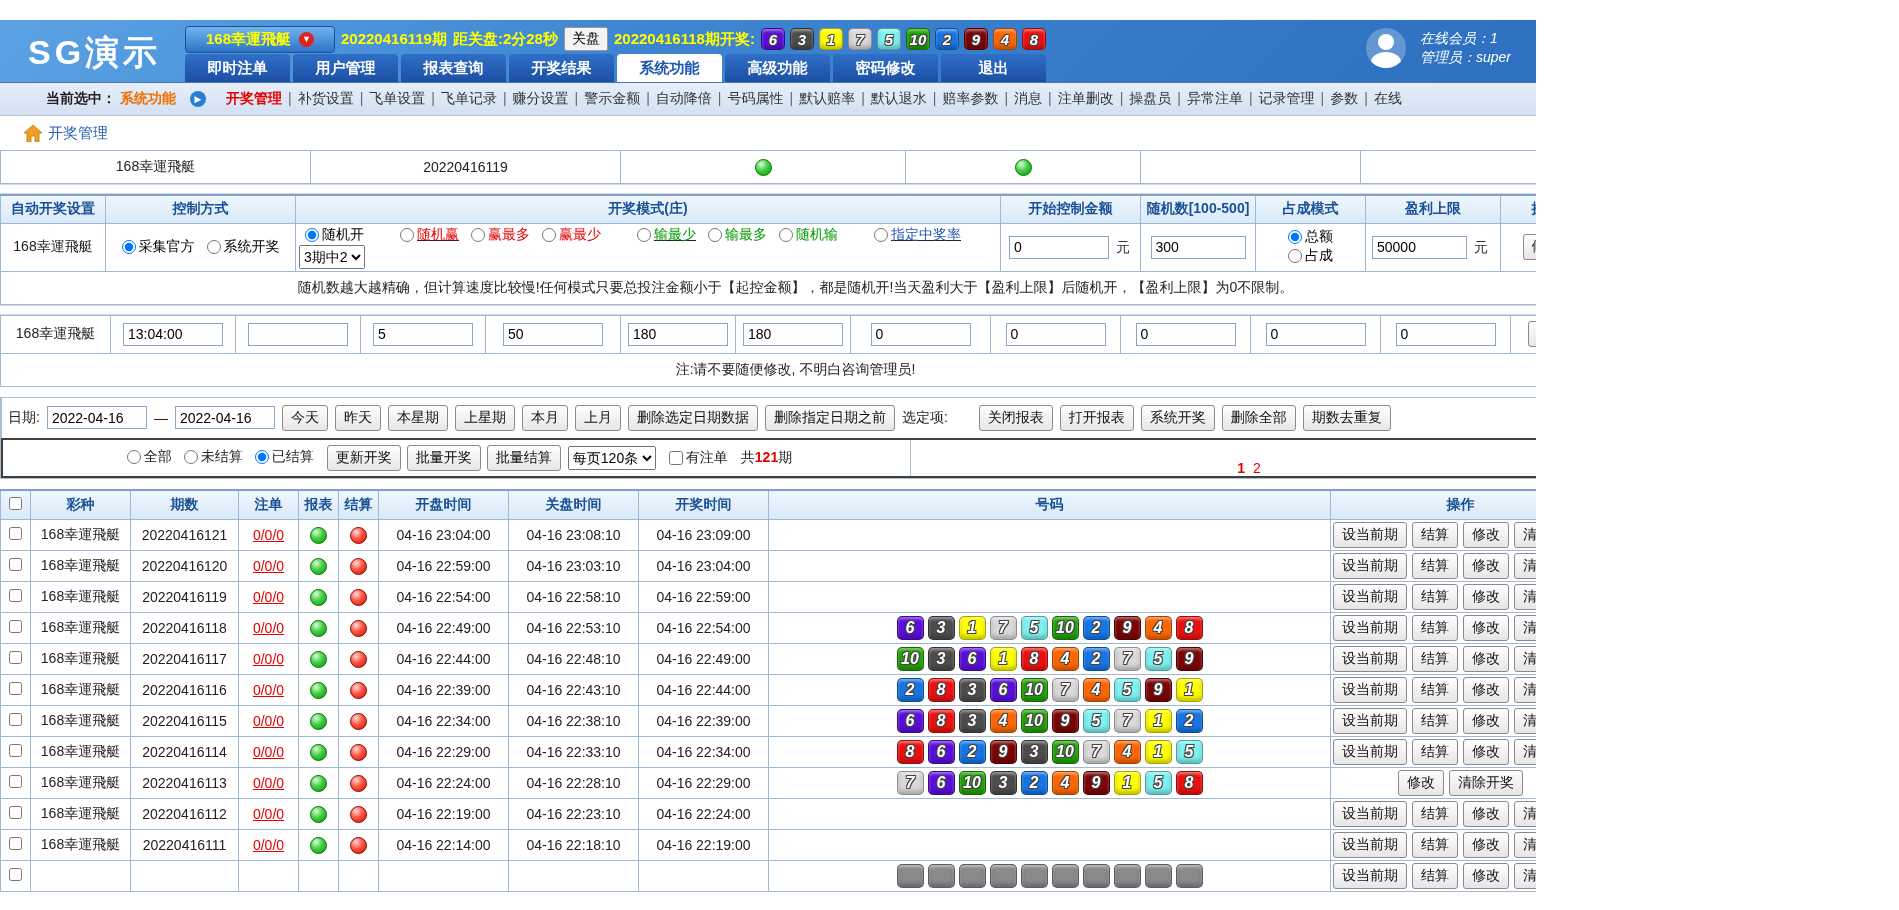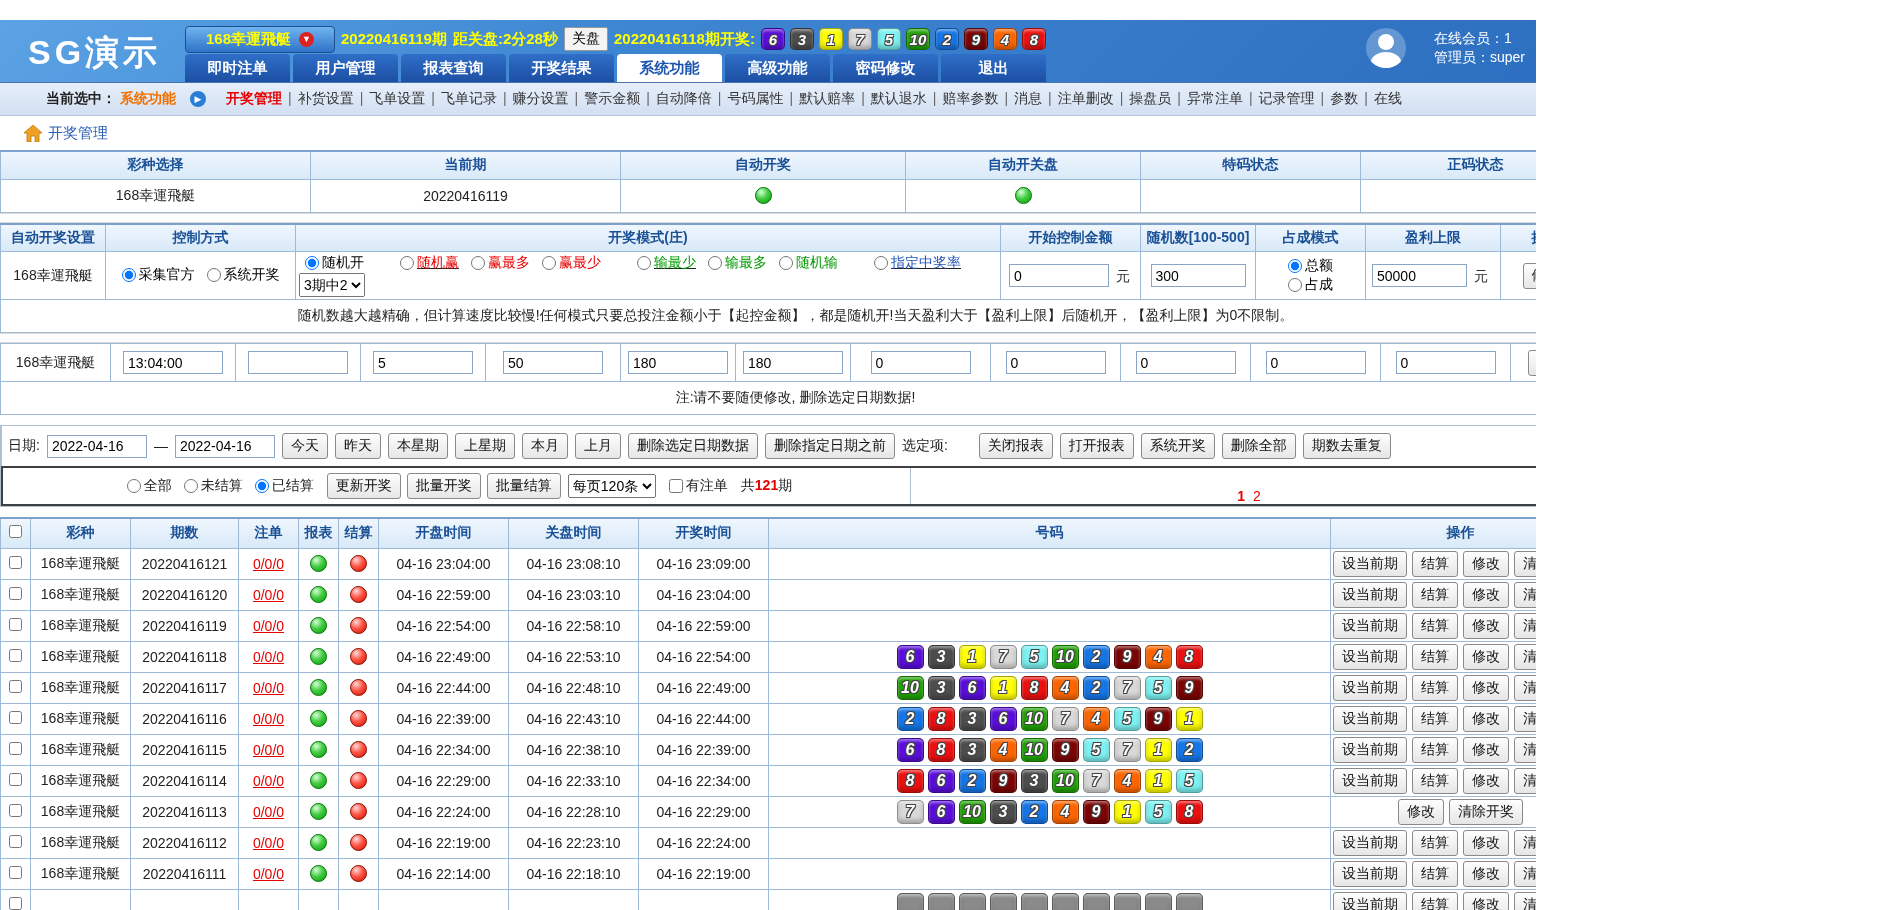--- a/index.html
+++ b/index.html
@@ -14,21 +14,21 @@
   .sel-pill { display:flex; align-items:center; gap:8px; padding:3px 10px; border:1px solid #1a5090; border-radius:4px;
      background:linear-gradient(#71b3ef,#2e74c8); color:#ffff00; font-weight:bold; font-size:15px; cursor:pointer; min-width:150px; justify-content:center;}
   .dd-circ { width:15px; height:15px; border-radius:50%; background:#d22; color:#fff; font-size:9px; line-height:15px; text-align:center;}
   .yel { color:#ffff00; font-weight:bold; font-size:15px; }
   .btn-close { background:#f4f4f4; border:1px solid #999; padding:2px 7px; font-size:14px; border-radius:2px; cursor:pointer;}
   .hballs { display:flex; gap:5px; }
   .ball { width:27px; height:24px; border-radius:5px; display:flex; align-items:center; justify-content:center;
      color:#fff; font-weight:bold; font-style:italic; font-size:16px; border:1px solid rgba(0,0,0,.35);
      text-shadow:-1px -1px 0 #444,1px -1px 0 #444,-1px 1px 0 #444,1px 1px 0 #444; box-shadow:inset 0 2px 3px rgba(255,255,255,.45), inset 0 -3px 4px rgba(0,0,0,.25);}
   .ball.sm { width:24px; height:22px; font-size:15px; }
-  .userbox { position:absolute; right:0; top:8px; display:flex; align-items:center; gap:28px; color:#fff; width:170px;}
+  .userbox { position:absolute; right:0; top:8px; display:flex; align-items:center; gap:14px; color:#fff; width:170px;font-style:italic;}
   .avatar { width:40px; height:40px; border-radius:50%; background:rgba(255,255,255,.25); position:relative; overflow:hidden; flex:0 0 40px;}
   .avatar:before { content:""; position:absolute; left:12px; top:6px; width:16px; height:16px; border-radius:50%; background:#fff;}
   .avatar:after { content:""; position:absolute; left:5px; top:24px; width:30px; height:20px; border-radius:50% 50% 0 0; background:#fff;}
   .uinfo { font-size:14px; line-height:19px; white-space:nowrap; overflow:hidden;}
   .navrow { position:absolute; left:185px; bottom:0; display:flex; gap:3px;}
   .navtab { width:105px; height:28px; line-height:28px; text-align:center; color:#fff; font-size:15px; font-weight:bold;
      background:linear-gradient(#2f6fc8,#1c4fa4); border-radius:4px 4px 0 0; cursor:pointer;}
   .navtab.active { background:#fff; color:#1b55b0; }
 
   
@@ -149,28 +149,20 @@
   <table class="tbl">
     <colgroup>
         <col style="width:310px">
         <col style="width:310px">
         <col style="width:285px">
         <col style="width:235px">
         <col style="width:220px">
         <col style="width:230px">
       </colgroup>
     <tbody>
-        <tr>
-      <th>彩种选择</th>
-      <th>当前期</th>
-      <th>自动开奖</th>
-      <th>自动开关盘</th>
-      <th>特码状态</th>
-      <th>正码状态</th>
-    </tr>
     <tr>
       <td>168幸運飛艇</td>
       <td class="red">20220416119</td>
       <td><span class="orb green"></span></td>
       <td><span class="orb green"></span></td>
       <td></td>
       <td></td>
     </tr>
   </tbody>
     </table>
@@ -287,21 +279,21 @@
           <td><input class="ipt" value="180" style=""></td>
           <td><input class="ipt" value="180" style=""></td>
           <td><input class="ipt" value="0" style=""></td>
           <td><input class="ipt" value="0" style=""></td>
           <td><input class="ipt" value="0" style=""></td>
           <td><input class="ipt" value="0" style=""></td>
           <td><input class="ipt" value="0" style=""></td>
           <td><button class="gbtn">修改</button></td>
         </tr>
     <tr class="note-row">
-      <td colspan="13">注:请不要随便修改, 删除选定日期数据!</td>
+      <td colspan="13">注:请不要随便修改, 不明白咨询管理员!</td>
     </tr>
   </tbody>
     </table>
 
   <div class="filterbox">
     <div class="frow1">
       <span>日期:</span>
       <input class="ipt dateipt" value="2022-04-16" style="">
       <span>—</span>
       <input class="ipt dateipt" value="2022-04-16" style="">

